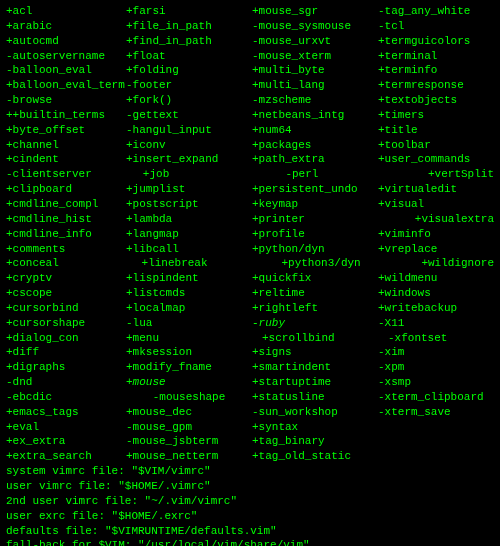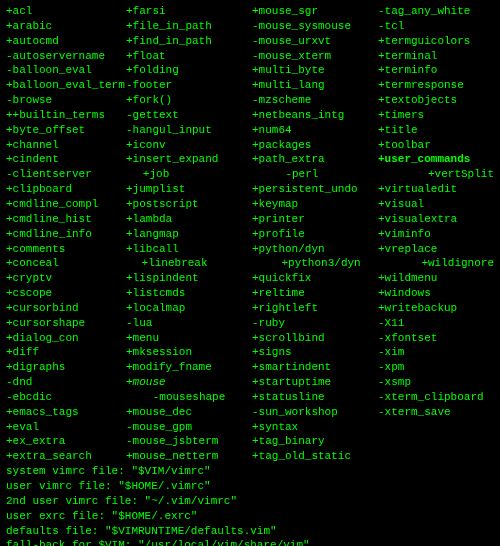--- a/index.html
+++ b/index.html
@@ -88,21 +88,21 @@
         <div style="display: flex;">
           <span style="width: 120px; display: inline-block;">+channel</span>
           <span style="width: 126px; display: inline-block;">+iconv</span>
           <span style="width: 126px; display: inline-block;">+packages</span>
           <span style="flex: 1 1 0%;">+toolbar</span>
         </div>
         <div style="display: flex;">
           <span style="width: 120px; display: inline-block;">+cindent</span>
           <span style="width: 126px; display: inline-block;">+insert_expand</span>
           <span style="width: 126px; display: inline-block;">+path_extra</span>
-          <span style="flex: 1 1 0%; font-weight: bold;">+user_commands</span>
+          <span style="flex: 1 1 0%;">+user_commands</span>
         </div>
         <div style="display: flex; gap: 23px;">
           <span style="width: 120px; display: inline-block;">-clientserver</span>
           <span style="width: 126px; display: inline-block;">+job</span>
           <span style="width: 126px; display: inline-block;">-perl</span>
           <span style="flex: 1 1 0%;">+vertSplit</span>
         </div>
         <div style="display: flex;">
           <span style="width: 120px; display: inline-block;">+clipboard</span>
           <span style="width: 126px; display: inline-block;">+jumplist</span>
@@ -112,21 +112,21 @@
         <div style="display: flex;">
           <span style="width: 120px; display: inline-block;">+cmdline_compl</span>
           <span style="width: 126px; display: inline-block;">+postscript</span>
           <span style="width: 126px; display: inline-block;">+keymap</span>
           <span style="flex: 1 1 0%;">+visual</span>
         </div>
         <div style="display: flex;">
           <span style="width: 120px; display: inline-block;">+cmdline_hist</span>
           <span style="width: 126px; display: inline-block;">+lambda</span>
           <span style="width: 126px; display: inline-block;">+printer</span>
-          <span style="flex: 1 1 0%;">+visualextra</span>
+          <span style="flex: 1 1 0%; text-align: right;">+visualextra</span>
         </div>
         <div style="display: flex;">
           <span style="width: 120px; display: inline-block;">+cmdline_info</span>
           <span style="width: 126px; display: inline-block;">+langmap</span>
           <span style="width: 126px; display: inline-block;">+profile</span>
           <span style="flex: 1 1 0%;">+viminfo</span>
         </div>
         <div style="display: flex;">
           <span style="width: 120px; display: inline-block;">+comments</span>
           <span style="width: 126px; display: inline-block;">+libcall</span>
@@ -153,27 +153,27 @@
         </div>
         <div style="display: flex;">
           <span style="width: 120px; display: inline-block;">+cursorbind</span>
           <span style="width: 126px; display: inline-block;">+localmap</span>
           <span style="width: 126px; display: inline-block;">+rightleft</span>
           <span style="flex: 1 1 0%;">+writebackup</span>
         </div>
         <div style="display: flex;">
           <span style="width: 120px; display: inline-block;">+cursorshape</span>
           <span style="width: 126px; display: inline-block;">-lua</span>
-          <span style="width: 126px; display: inline-block;">-ruby</span>
+          <span style="width: 126px; display: inline-block; font-style: italic;">-ruby</span>
           <span style="flex: 1 1 0%;">-X11</span>
         </div>
         <div style="display: flex;">
           <span style="width: 120px; display: inline-block;">+dialog_con</span>
           <span style="width: 126px; display: inline-block;">+menu</span>
-          <span style="width: 126px; display: inline-block;">+scrollbind</span>
+          <span style="width: 126px; display: inline-block; margin-left: 10px;">+scrollbind</span>
           <span style="flex: 1 1 0%;">-xfontset</span>
         </div>
         <div style="display: flex;">
           <span style="width: 120px; display: inline-block;">+diff</span>
           <span style="width: 126px; display: inline-block;">+mksession</span>
           <span style="width: 126px; display: inline-block;">+signs</span>
           <span style="flex: 1 1 0%;">-xim</span>
         </div>
         <div style="display: flex;">
           <span style="width: 120px; display: inline-block;">+digraphs</span>

